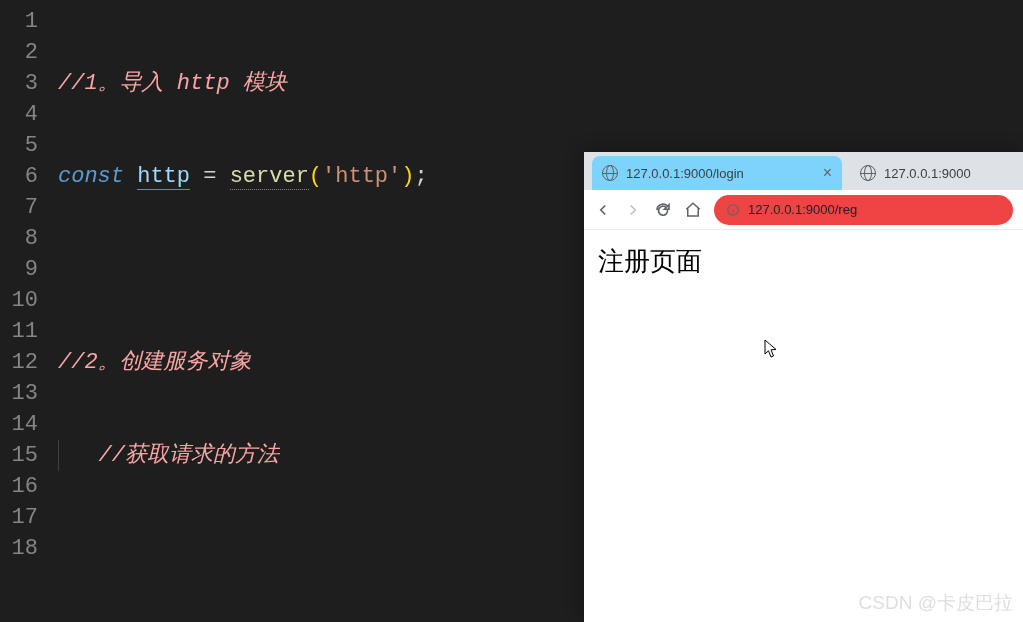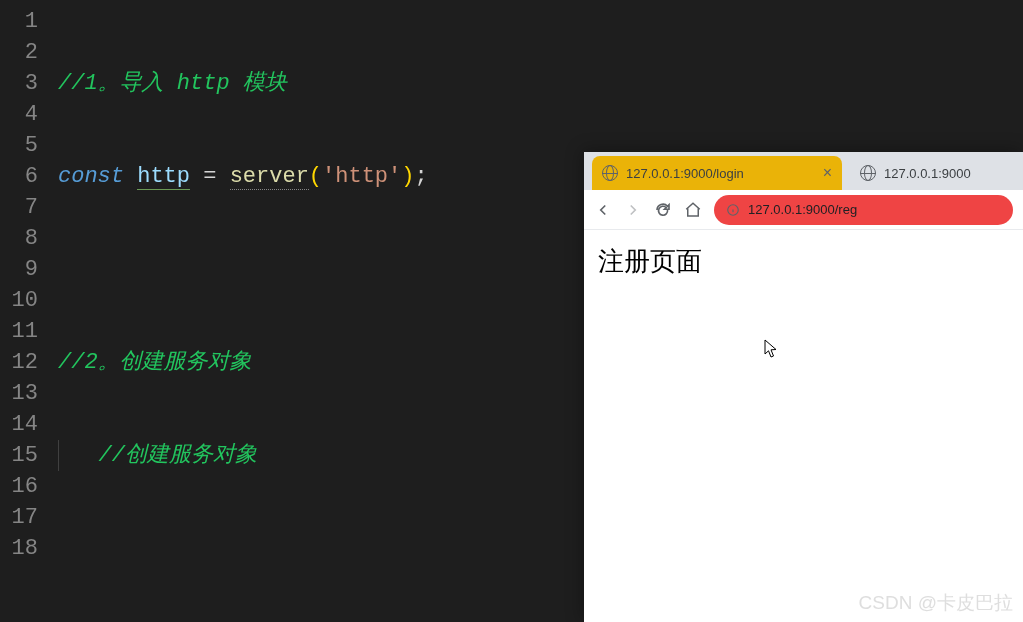--- a/index.html
+++ b/index.html
@@ -38,21 +38,21 @@
 }
 .code-line {
   height: 31px;
   position: relative;
 }
 .kw-const { color: #569cd6; font-style: italic; }
 .var { color: #9cdcfe; }
 .var-i { color: #9cdcfe; font-style: italic; }
 .fn { color: #dcdcaa; }
 .str { color: #ce9178; }
-.cmt { color: #22c55e; font-style: italic; }
+.cmt { color: #fca5a5; font-style: italic; }
 .paren-y { color: #ffd700; }
 .paren-p { color: #da70d6; }
 .underline { border-bottom: 1px solid #6a9955; }
 .dotunder { border-bottom: 1px dotted #858585; }
 .indent-guide {
   display: inline-block;
   border-left: 1px solid #404040;
   height: 31px;
   vertical-align: top;
 }
@@ -73,21 +73,21 @@
 .tab-strip {
   height: 38px;
   background: #dee1e6;
   display: flex;
   align-items: flex-end;
 }
 .tab {
   display: flex;
   align-items: center;
   height: 34px;
-  background: #eab308;
+  background: #7dd3fc;
   border-radius: 8px 8px 0 0;
   padding: 0 10px;
   margin-left: 8px;
   min-width: 250px;
   gap: 8px;
   color: #3c4043;
 }
 .tab.inactive {
   background: transparent;
   min-width: 0;
@@ -210,21 +210,21 @@
     <div>15</div>
     <div>16</div>
     <div>17</div>
     <div>18</div>
   </div>
   <div class="code">
     <div class="code-line"><span class="cmt">//1。导入 http 模块</span></div>
     <div class="code-line"><span class="kw-const">const</span> <span class="var underline">http</span><span> = </span><span class="fn dotunder">server</span><span class="paren-y">(</span><span class="str">'http'</span><span class="paren-y">)</span><span>;</span></div>
     <div class="code-line"></div>
     <div class="code-line"><span class="cmt">//2。创建服务对象</span></div>
-    <div class="code-line"><span class="indent-guide"></span>   <span class="cmt">//创建服务对象</span></div>
+    <div class="code-line"><span class="indent-guide"></span>   <span class="cmt">//获取请求的方法</span></div>
     
     
     
     
     
     
     
     
     
     

